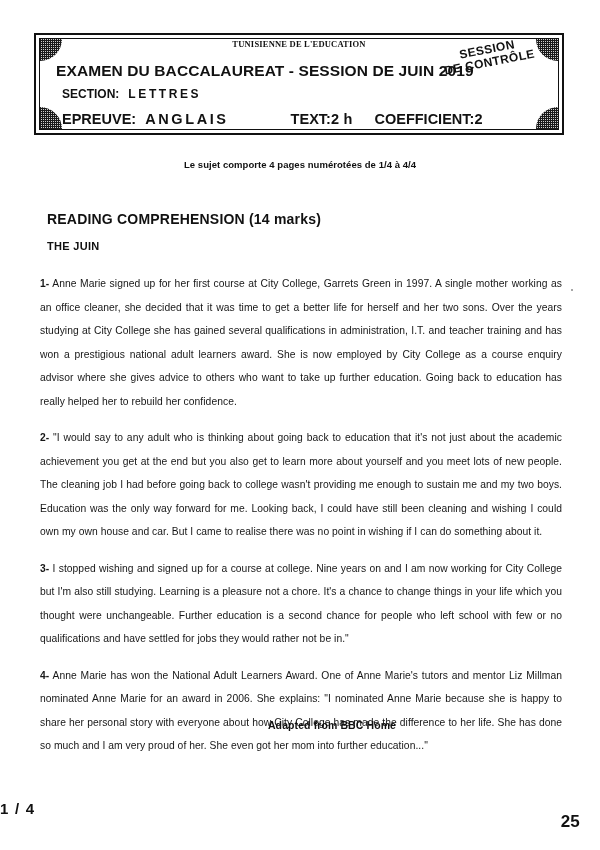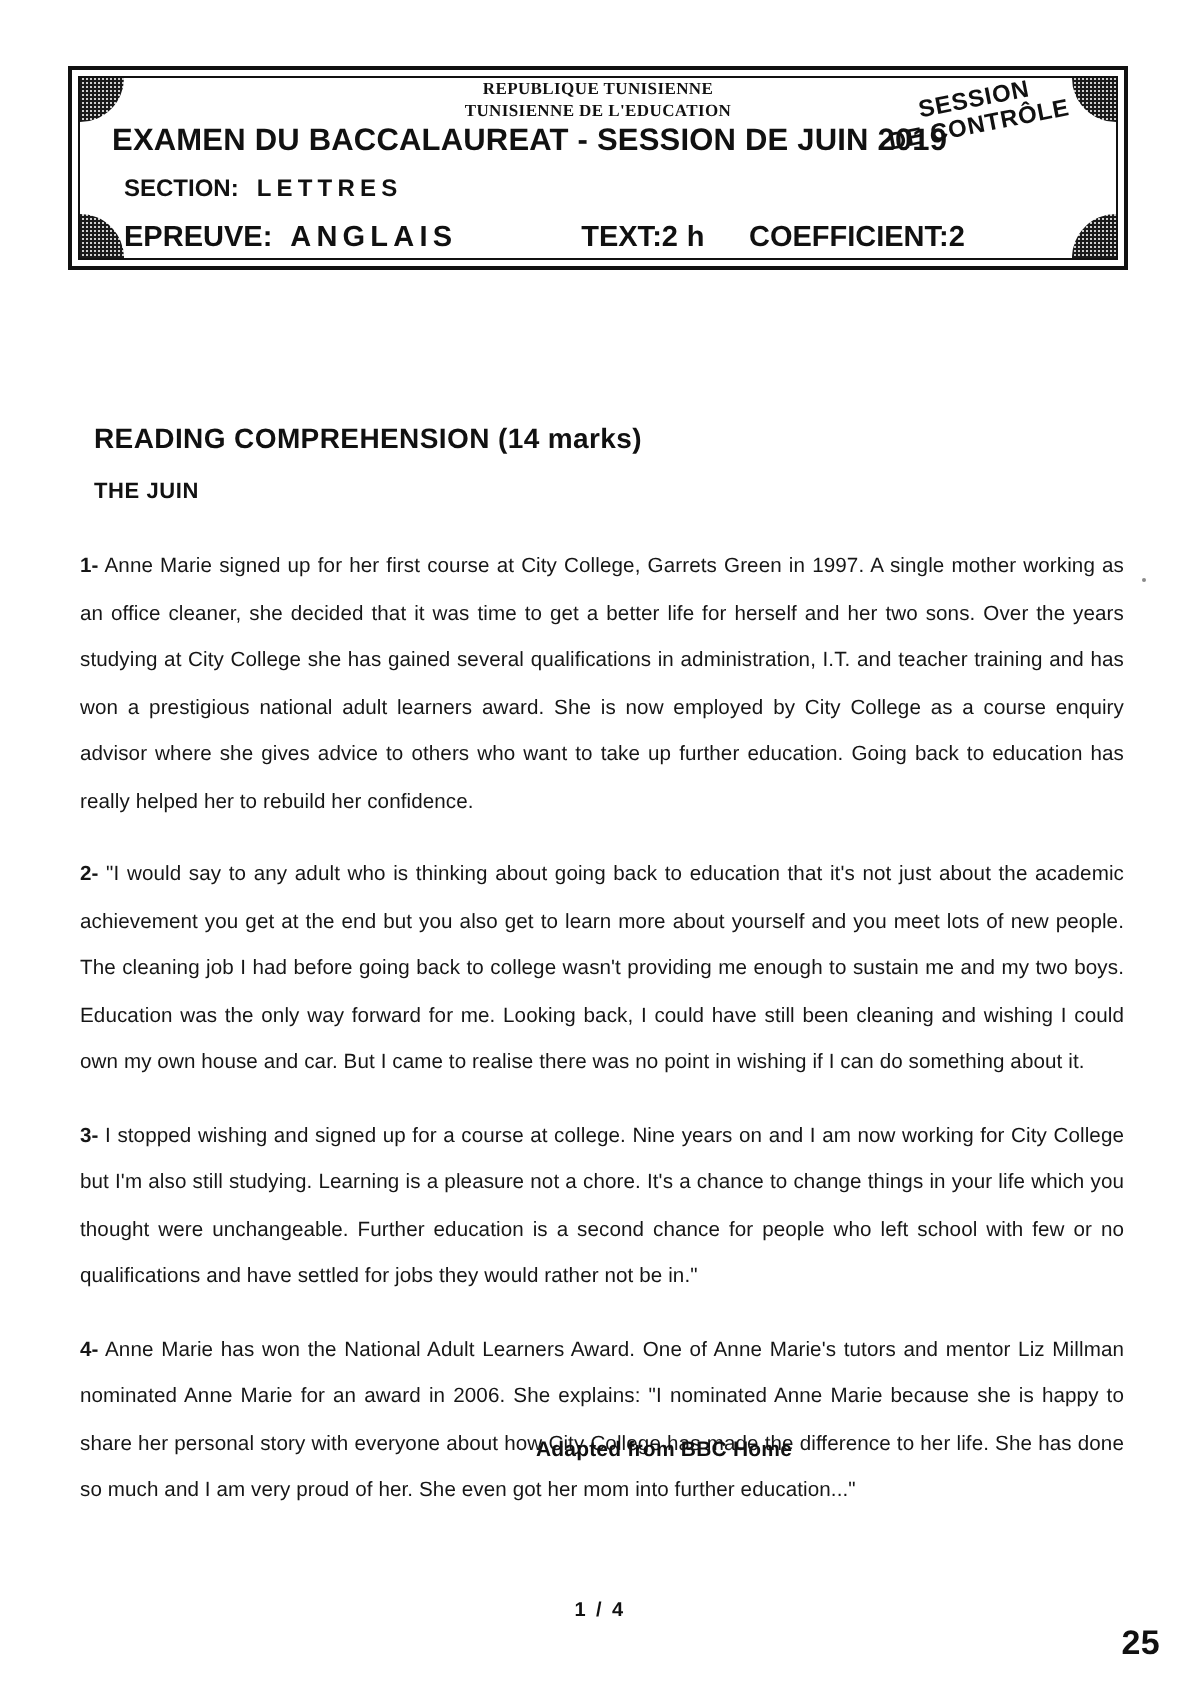--- a/index.html
+++ b/index.html
@@ -178,22 +178,21 @@
     font-size: 10.5px;
     font-weight: bold;
     letter-spacing: 0.1px;
   }
 
   .page-of {
     position: absolute;
     left: 0;
     right: 0;
     top: 800px;
-    text-align: center;
-    font-size: 10px;
+    font-size: 15px;
     font-weight: bold;
     letter-spacing: 1.2px;
   }
 
   .sheet-number {
     position: absolute;
     right: 20px;
     top: 812px;
     font-size: 17px;
     font-weight: bold;
@@ -218,40 +217,40 @@
 
   <div class="header-box">
     <div class="header-box-inner"></div>
 
     <div class="corner tl"></div>
     <div class="corner tr"></div>
     <div class="corner bl"></div>
     <div class="corner br"></div>
 
     <div class="ministry">
-      <div>REPUBLIQUE TUNISIENNE</div>
       <div>TUNISIENNE DE L'EDUCATION</div>
     </div>
 
     <div class="session-stamp">
       <div>SESSION</div>
       <div>DE CONTRÔLE</div>
     </div>
 
     <div class="line-exam">EXAMEN DU BACCALAUREAT  -  SESSION DE JUIN 2019</div>
 
     <div class="line-section">
       <span class="lbl">SECTION</span><span class="lbl">:</span><span class="val-spaced">LETTRES</span>
     </div>
 
     <div class="line-epreuve">
       <span class="lbl">EPREUVE</span><span class="lbl">:</span><span class="val-spaced">ANGLAIS</span><span class="gap-lg"></span><span class="lbl">TEXT</span><span class="lbl">:</span><span class="val-normal">2 h</span><span class="gap-md"></span><span class="lbl">COEFFICIENT</span><span class="lbl">:</span><span class="val-normal">2</span>
     </div>
   </div>
 
+  <div class="pages-note">Le sujet comporte 4 pages numérotées de 1/4 à  4/4</div>
 
   <div class="section-title">READING COMPREHENSION (14 marks)</div>
   <div class="subsection-title">THE JUIN</div>
 
   <div class="body-text">
     <p class="para"><span class="num">1-</span><span> Anne Marie signed up for her first course at City College, Garrets Green in 1997. A single mother working as an office cleaner, she decided that it was time to get a better life for herself and her two sons. Over the years studying at City College she has gained several qualifications in administration, I.T. and teacher training and has won a prestigious national adult learners award. She is now employed by City College as a course enquiry advisor where she gives advice to others who want to take up further education. Going back to education has really helped her to rebuild her confidence.</span></p>
     <p class="para"><span class="num">2-</span><span> "I would say to any adult who is thinking about going back to education that it's not just about the academic achievement you get at the end but you also get to learn more about yourself and you meet lots of new people. The cleaning job I had before going back to college wasn't providing me enough to sustain me and my two boys. Education was the only way forward for me. Looking back, I could have still been cleaning and wishing I could own my own house and car. But I came to realise there was no point in wishing if I can do something about it.</span></p>
     <p class="para"><span class="num">3-</span><span> I stopped wishing and signed up for a course at college. Nine years on and I am now working for City College but I'm also still studying. Learning is a pleasure not a chore. It's a chance to change things in your life which you thought were unchangeable. Further education is a second chance for people who left school with few or no qualifications and have settled for jobs they would rather not be in."</span></p>
     <p class="para"><span class="num">4-</span><span> Anne Marie has won the National Adult Learners Award. One of Anne Marie's tutors and mentor Liz Millman nominated Anne Marie for an award in 2006. She explains: "I nominated Anne Marie because she is happy to share her personal story with everyone about how City College has made the difference to her life. She has done so much and I am very proud of her. She even got her mom into further education..."</span></p>
   </div>

